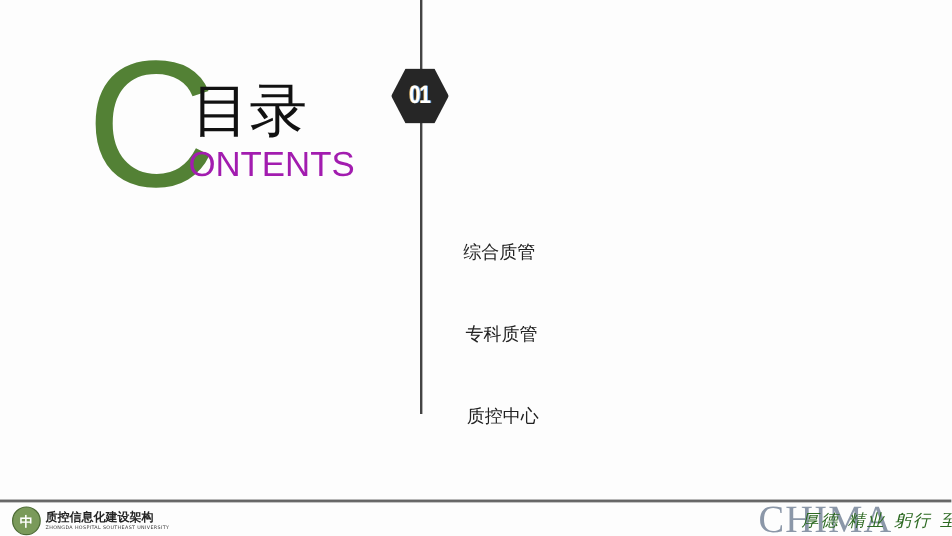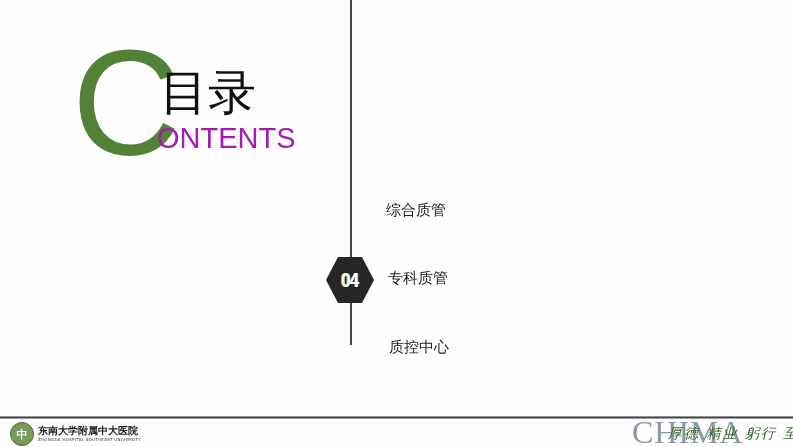--- a/index.html
+++ b/index.html
@@ -23,34 +23,34 @@
 </head>
 <body>
 
 <div class="bigc">C</div>
 <div class="title-cn">目录</div>
 <div class="title-en">ONTENTS</div>
 
 <div class="vline"></div>
 
 <div class="item" style="top:57px">
+  <div class="hex">
+      <span>01</span>
+    </div>
 </div>
 <div class="item" style="top:123px">
 </div>
 <div class="item" style="top:189px">
   <div class="label">综合质管</div>
 </div>
 <div class="item" style="top:257px">
-  <div class="hex">
-      <span>04</span>
-    </div>
   <div class="label" style="left:62px">专科质管</div>
 </div>
 <div class="item" style="top:326px">
   <div class="label" style="left:63px">质控中心</div>
 </div>
 
 <div class="footer-line"></div>
 <div class="logo">中</div>
-<div class="hosp-cn">东南大学附属中大医院</div>
+<div class="hosp-cn">质控信息化建设架构</div>
 <div class="hosp-en">ZHONGDA HOSPITAL SOUTHEAST UNIVERSITY</div>
 <div class="chima">CHIMA 2019</div>
 <div class="motto">厚德 精业 躬行 至善</div>
 
 </body></html>

